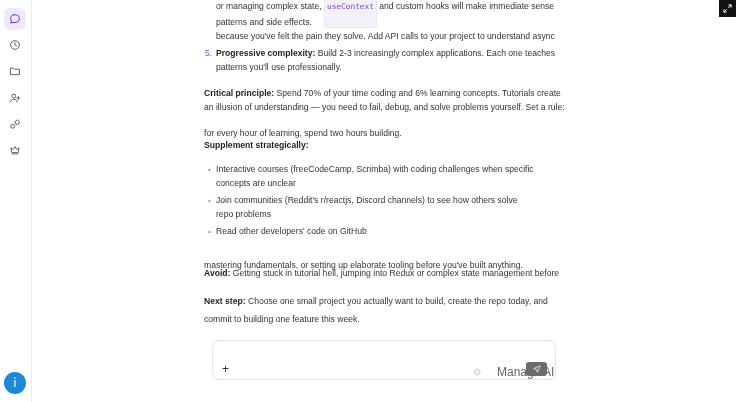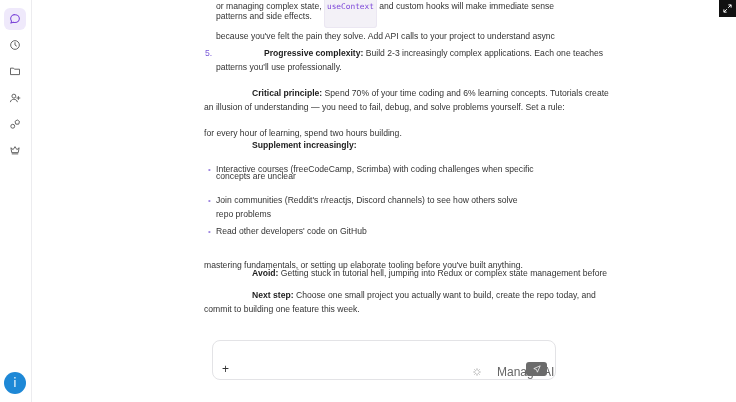--- a/index.html
+++ b/index.html
@@ -25,21 +25,21 @@
   .expand-btn {
     position: absolute; right: 0; top: 0; width: 17px; height: 17px; background: #111;
     display: flex; align-items: center; justify-content: center;
   }
   .expand-btn svg { width: 9px; height: 9px; }
 
   .content {
     position: absolute; left: 204px; top: 0; width: 362px;
     font-size: 8.6px; line-height: 13.6px; color: #333;
   }
-  .content b { color: #1d1d1d; font-weight: bold; margin-left: 48px; }
+  .content b { color: #1d1d1d; font-weight: bold; }
   .p { position: absolute; left: 0; width: 362px; }
   .code {
     font-family: "DejaVu Sans Mono", monospace; font-size: 7.8px; color: #7b45d8;
     background: #f3f1f7; border: 1px solid #ebe7f2; border-radius: 3px; padding: 16px 2px;
   }
   .num { color: #7a59d8; position: absolute; left: 1px; }
   .bullet { position: absolute; left: 4px; color: #9e86e0; font-size: 8px; }
   .indent { position: absolute; left: 12px; width: 350px; }
 
   .composer {
@@ -107,62 +107,62 @@
       <path d="M6 1h3v3M9 1L5.8 4.2M4 9H1V6M1 9l3.2-3.2" fill="none" stroke="#fff" stroke-width="1.1"></path>
     </svg>
 </div>
 
 <div class="content">
   <div class="p" style="top:0px; left:12px; width:350px">
     <div style="position:absolute; top:0px; white-space:nowrap">
       <span>or managing complex state, </span><span class="code">useContext</span><span> and custom hooks will make immediate sense</span>
     </div>
     <div style="position:absolute; top:30px; white-space:nowrap">because you've felt the pain they solve. Add API calls to your project to understand async</div>
-    <div style="position:absolute; top:10px; white-space:nowrap">patterns and side effects.</div>
+    <div style="position:absolute; top:16px; white-space:nowrap">patterns and side effects.</div>
   </div>
 
   <div class="p" style="top:47px">
     <span class="num">5.</span>
     <div class="indent" style="top:0; white-space:nowrap"><b>Progressive complexity:</b><span> Build 2-3 increasingly complex applications. Each one teaches</span></div>
     <div class="indent" style="top:14px; white-space:nowrap">patterns you'll use professionally.</div>
   </div>
 
   <div class="p" style="top:87px">
     <div style="position:absolute; top:0; white-space:nowrap"><b>Critical principle:</b><span> Spend 70% of your time coding and 6% learning concepts. Tutorials create</span></div>
     <div style="position:absolute; top:14px; white-space:nowrap">an illusion of understanding — you need to fail, debug, and solve problems yourself. Set a rule:</div>
     <div style="position:absolute; top:40px; white-space:nowrap">for every hour of learning, spend two hours building.</div>
   </div>
 
   <div class="p" style="top:139px">
-    <b>Supplement increasingly:</b>
+    <b>Supplement strategically:</b>
   </div>
 
   <div class="p" style="top:163px">
     <span class="bullet">•</span>
     <div class="indent" style="top:0; white-space:nowrap">Interactive courses (freeCodeCamp, Scrimba) with coding challenges when specific</div>
-    <div class="indent" style="top:7px; white-space:nowrap">concepts are unclear</div>
+    <div class="indent" style="top:14px; white-space:nowrap">concepts are unclear</div>
   </div>
   <div class="p" style="top:194px">
     <span class="bullet">•</span>
     <div class="indent" style="top:0; white-space:nowrap">Join communities (Reddit's r/reactjs, Discord channels) to see how others solve</div>
     <div class="indent" style="top:14px; white-space:nowrap">repo problems</div>
   </div>
   <div class="p" style="top:225px">
     <span class="bullet">•</span>
     <div class="indent" style="top:0; white-space:nowrap">Read other developers' code on GitHub</div>
   </div>
 
   <div class="p" style="top:251px">
     <div style="position:absolute; top:16px; white-space:nowrap"><b>Avoid:</b><span> Getting stuck in tutorial hell, jumping into Redux or complex state management before</span></div>
     <div style="position:absolute; top:8px; white-space:nowrap">mastering fundamentals, or setting up elaborate tooling before you've built anything.</div>
   </div>
 
   <div class="p" style="top:289px">
-    <div style="position:absolute; top:0; white-space:nowrap"><b>Next step:</b><span> Choose one small project you actually want to build, create the repo today, and</span></div>
-    <div style="position:absolute; top:14px; white-space:nowrap">commit to building one feature this week.</div>
+    <div style="position:absolute; top:6px; white-space:nowrap"><b>Next step:</b><span> Choose one small project you actually want to build, create the repo today, and</span></div>
+    <div style="position:absolute; top:24px; white-space:nowrap">commit to building one feature this week.</div>
   </div>
 </div>
 
 <div class="composer">
   <span class="plus-btn">+</span>
   <div class="manage-ai">
     <svg viewBox="0 0 10 10">
         <path d="M5 0.5v2.5M5 7v2.5M0.5 5h2.5M7 5h2.5M1.8 1.8l1.5 1.5M6.7 6.7l1.5 1.5M1.8 8.2l1.5-1.5M6.7 3.3l1.5-1.5" stroke="#888" stroke-width="0.9"></path>
       </svg>
     <span>Manage AI</span>

